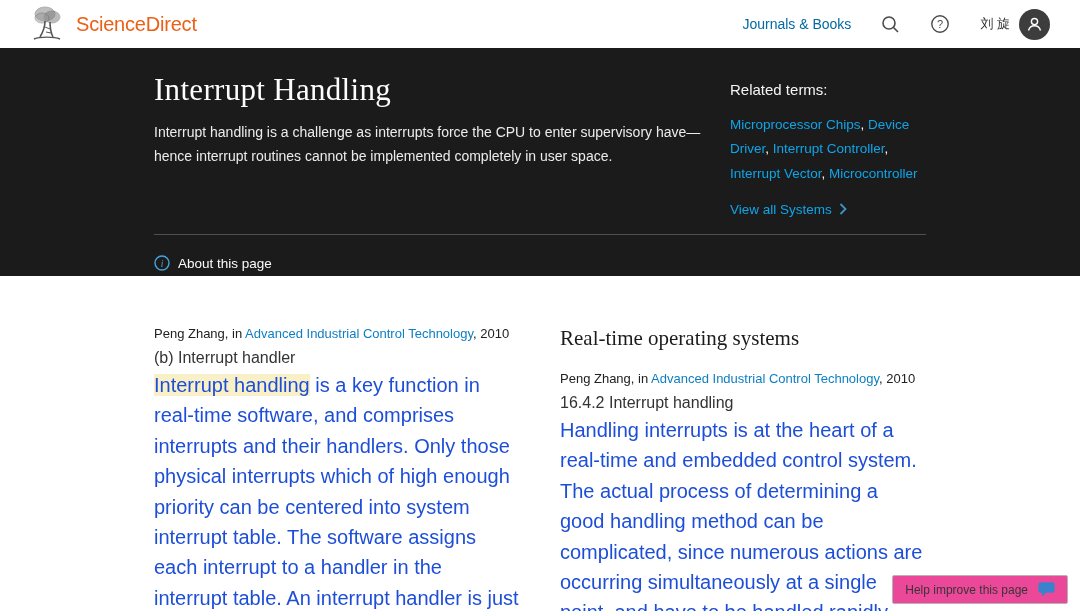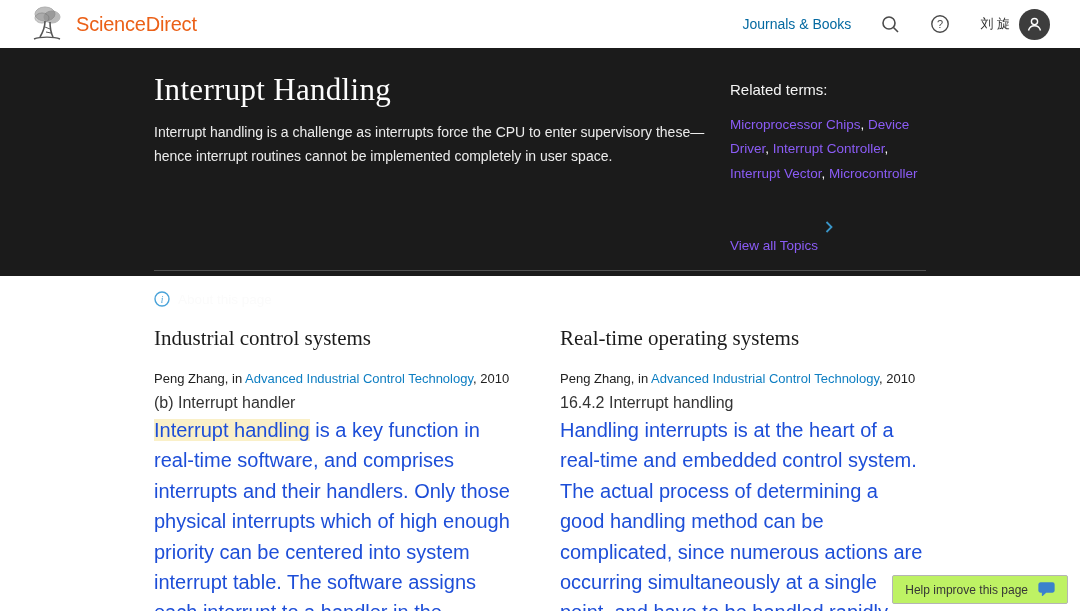--- a/index.html
+++ b/index.html
@@ -36,21 +36,21 @@
   .hero-inner { padding-top: 24px; }
   .hero-grid { display: flex; justify-content: space-between; }
   .hero-main { width: 552px; }
   .hero-title {
     font-family: "Liberation Serif", "DejaVu Serif", serif;
     font-size: 31px; font-weight: 400; margin: 0 0 13px 0; color: #fdfdfd;
     letter-spacing: 0.3px;
   }
   .hero-desc { font-size: 14px; line-height: 1.7; color: #ececec; margin: 0; }
   .hero-from { font-size: 13.5px; margin-top: 12px; color: #f2f2f2; }
-  .hero-link { color: #8b5cf6; text-decoration: none; cursor: pointer; margin-top: 36px; }
+  .hero-link { color: #0ea5e9; text-decoration: none; cursor: pointer; }
   .related { width: 196px; padding-top: 9px; }
   .related-heading { font-size: 15px; font-weight: 400; margin: 0 0 15px 0; color: #f5f5f5; }
   .related-links { font-size: 13.5px; line-height: 1.8; }
   .viewall { margin-top: 16px; font-size: 13.5px; display: flex; align-items: center; gap: 7px; }
   .hero-divider { border: none; border-top: 1px solid #4f4f4f; margin: 17px 0 0 0; }
   .hero-toolbar {
     height: 57px; display: flex; align-items: center; justify-content: space-between;
   }
   .toolbar-left { display: flex; align-items: center; gap: 28px; }
   .tool-item { display: flex; align-items: center; gap: 8px; font-size: 13.5px; color: #fbfbfb; cursor: pointer; }
@@ -64,21 +64,21 @@
   }
   .authorline { font-size: 13px; margin: 0 0 8px 0; color: #212121; }
   .body-link { color: #0e7ec2; text-decoration: none; cursor: pointer; }
   .subheading { font-size: 16px; font-weight: 400; color: #333; margin: 0 0 3px 0; }
   .para { font-size: 20px; line-height: 1.52; margin: 0 0 13px 0; color: #1d4ed8; }
   .hl { background: #faf0c8; }
 
   
   .feedback {
     position: fixed; right: 12px; bottom: 7px;
-    background: #bef264; border: 1px solid #b5b5b5; border-radius: 2px;
+    background: #ec4899; border: 1px solid #b5b5b5; border-radius: 2px;
     padding: 6px 12px; display: flex; align-items: center; gap: 10px;
     font-size: 12px; color: #363636; cursor: pointer;
   }
 
   svg { display: block; }
 </style>
 </head>
 <body>
 
 <header class="topbar">
@@ -120,27 +120,27 @@
       </span>
     </span>
   </nav>
 </header>
 
 <section class="hero">
   <div class="shell hero-inner">
     <div class="hero-grid">
       <div class="hero-main">
         <h1 class="hero-title">Interrupt Handling</h1>
-        <p class="hero-desc">Interrupt handling is a challenge as interrupts force the CPU to enter supervisory these—hence interrupt routines cannot be implemented completely in user space.</p>
+        <p class="hero-desc">Interrupt handling is a challenge as interrupts force the CPU to enter supervisory have—hence interrupt routines cannot be implemented completely in user space.</p>
       </div>
       <div class="related">
         <h2 class="related-heading">Related terms:</h2>
         <div class="related-links"><a class="hero-link">Microprocessor Chips</a>, <a class="hero-link">Device Driver</a>, <a class="hero-link">Interrupt Controller</a>, <a class="hero-link">Interrupt Vector</a>, <a class="hero-link">Microcontroller</a></div>
         <div class="viewall">
-          <span class="hero-link">View all Topics</span>
+          <span class="hero-link">View all Systems</span>
           <span>
             <svg width="8" height="12" viewBox="0 0 8 12" fill="none" stroke="#3a96c9" stroke-width="1.8">
               <path d="M1.5 1 L6.5 6 L1.5 11"></path>
             </svg>
           </span>
         </div>
       </div>
     </div>
     <hr class="hero-divider">
     <div class="hero-toolbar">
@@ -154,21 +154,20 @@
         <span>About this page</span>
       </span>
     </div>
   </div>
 </section>
 
 <main class="main">
   <div class="shell cols">
 
     <article>
-      <h2 class="section-heading">Industrial control systems</h2>
       <p class="authorline">
         <span>Peng Zhang, in</span>
         <a class="body-link">Advanced Industrial Control Technology</a><span>, 2010</span>
       </p>
       <h3 class="subheading">(b) Interrupt handler</h3>
       <p class="para">
         <span class="hl">Interrupt handling</span><span> is a key function in real-time software, and comprises interrupts and their handlers. Only those physical interrupts which of high enough priority can be centered into system interrupt table. The software assigns each interrupt to a handler in the interrupt table. An interrupt handler is just a routine containing a sequence of operations. Each of these may request input and output while running.</span>
       </p>
 
     </article>

